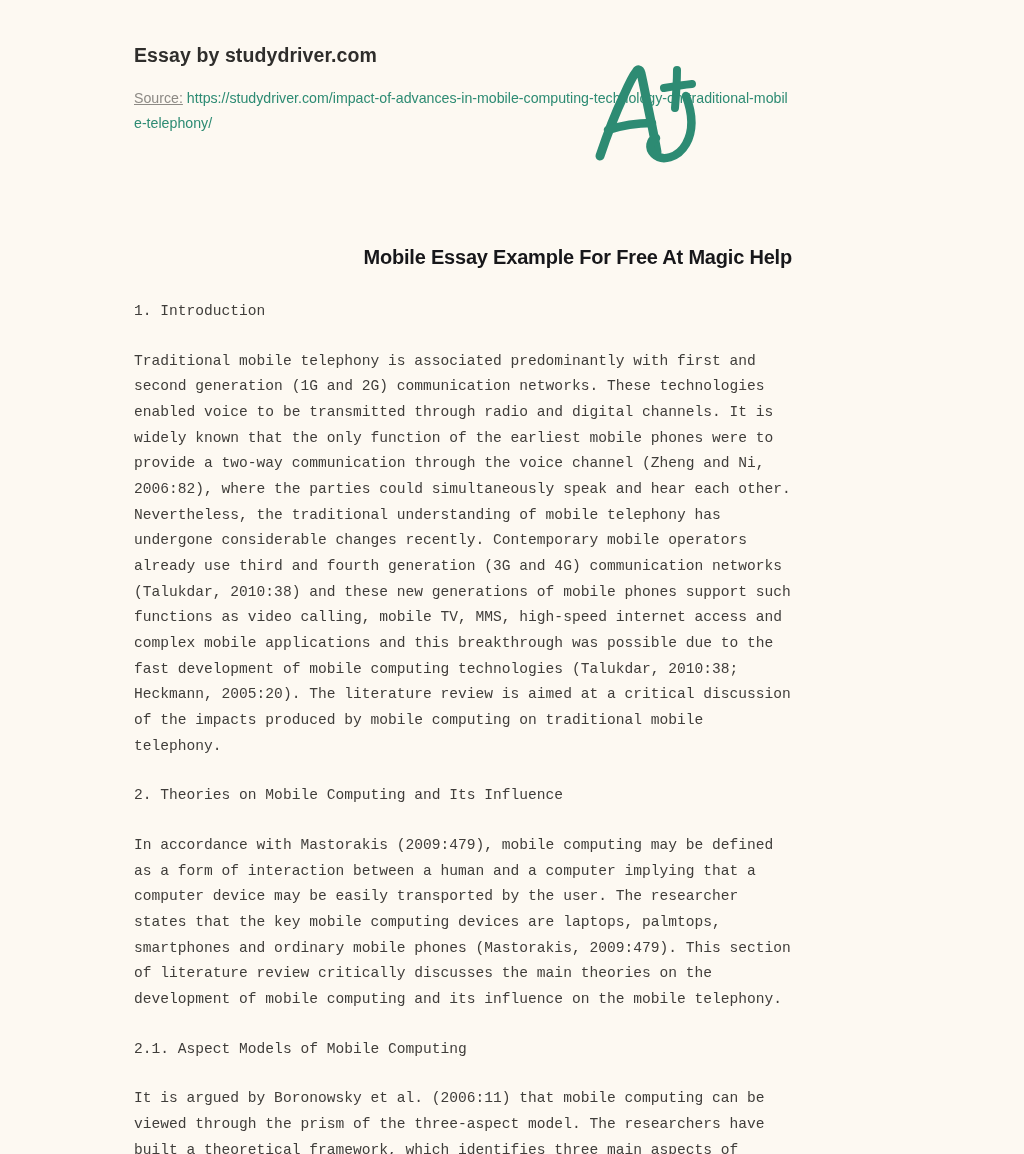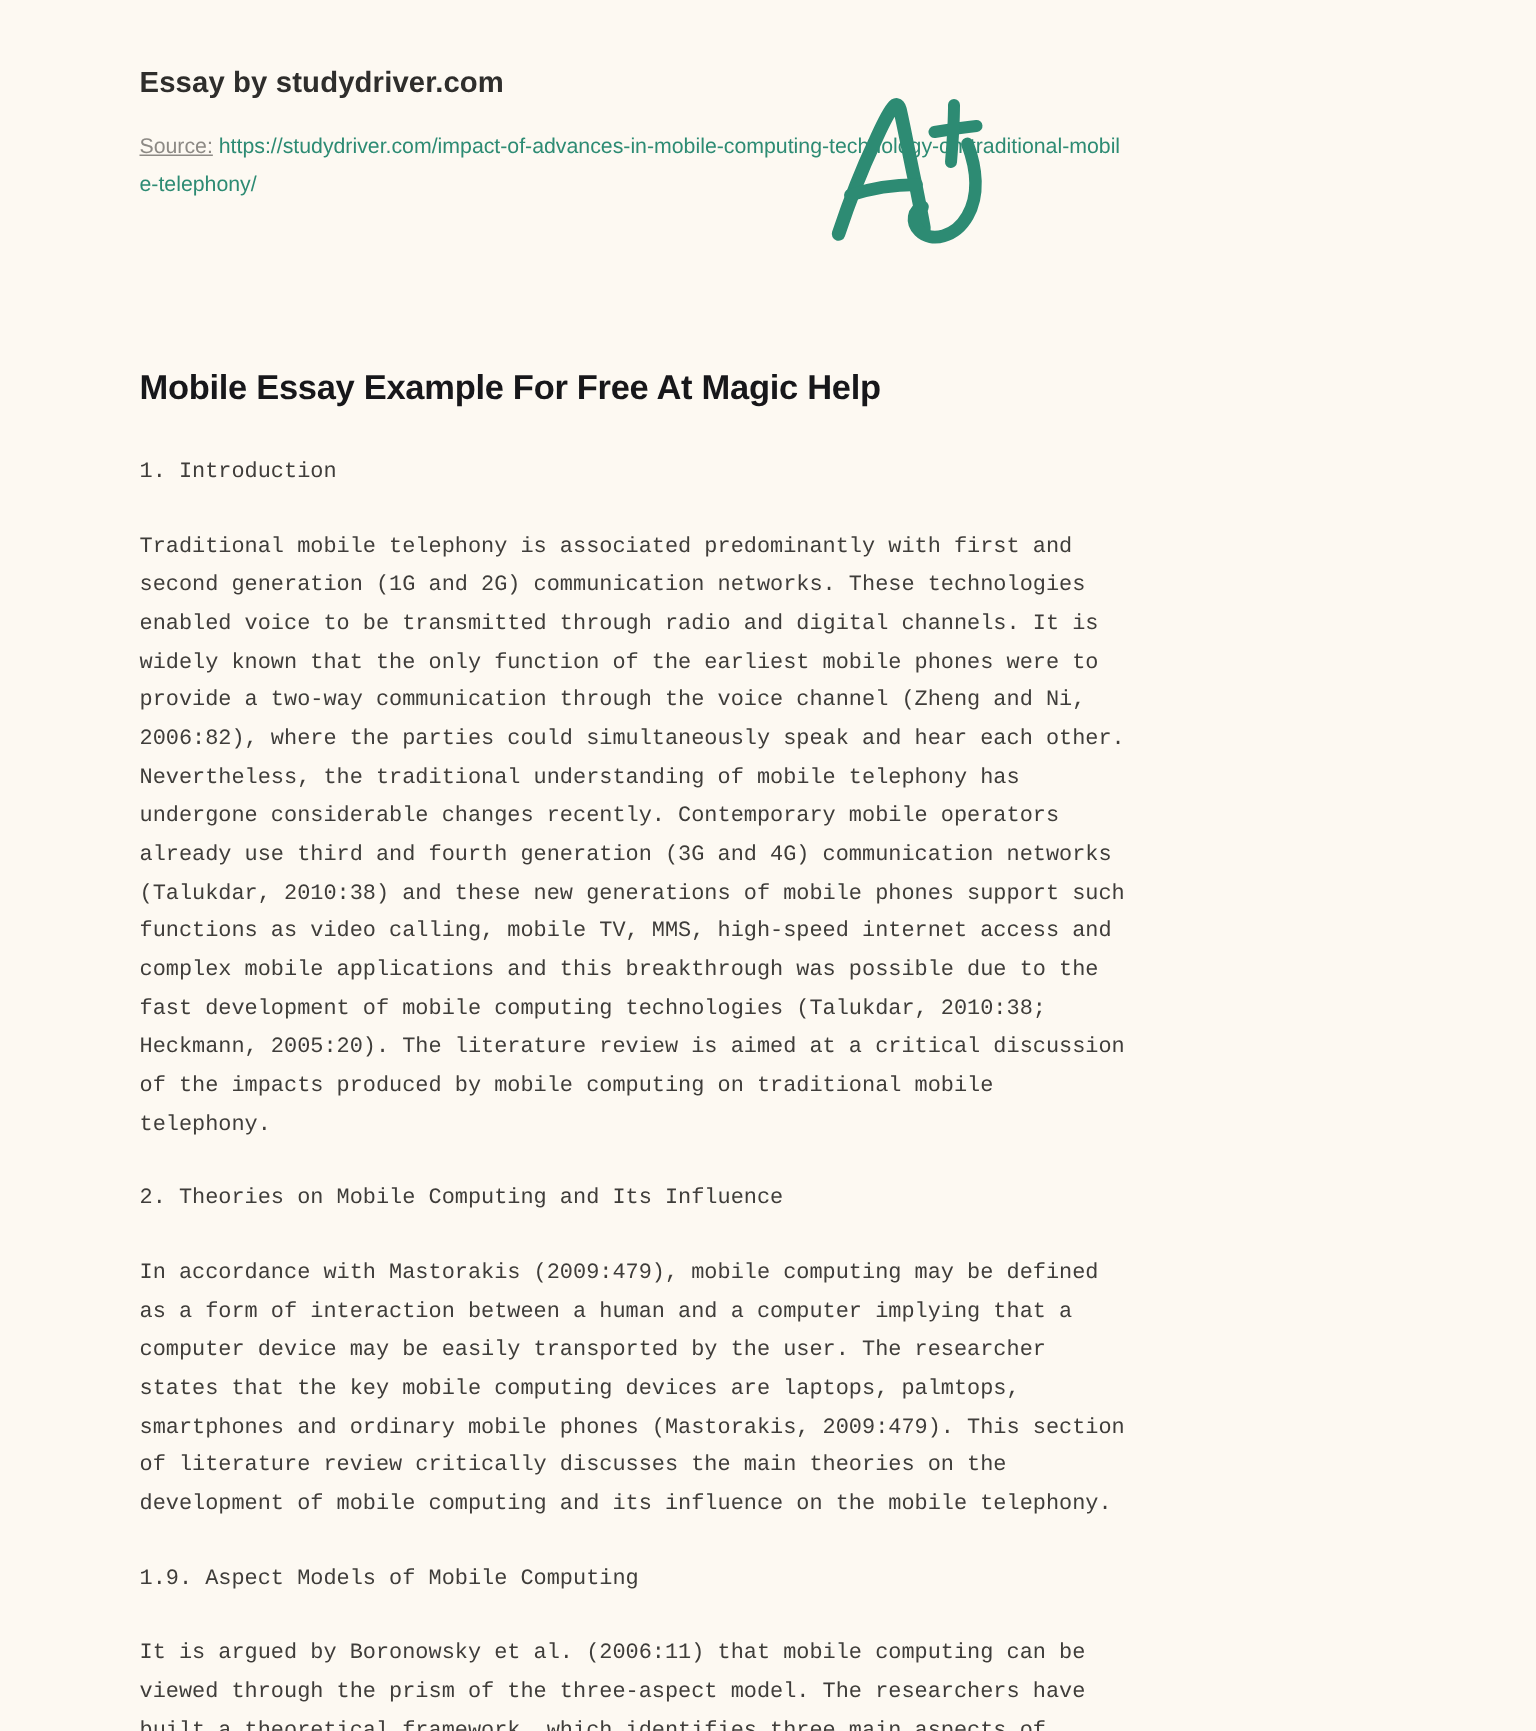--- a/index.html
+++ b/index.html
@@ -15,20 +15,21 @@
     overflow: hidden;
     position: relative;
   }
 
   .page {
     width: 844px;
     height: 1154px;
     position: relative;
     box-sizing: border-box;
     padding: 0 93px;
+    margin-left: 41px;
   }
 
   
   .header {
     position: relative;
     padding-top: 44px;
     min-height: 148px;
     box-sizing: border-box;
   }
 
@@ -72,25 +73,26 @@
   .logo svg {
     display: block;
     width: 100%;
     height: 100%;
   }
 
   
   .doc-title {
     margin: 0;
     padding-top: 96px;
-    font-size: 23px;
+    font-size: 20px;
     font-weight: 700;
     line-height: 1.3;
     color: #17171a;
     letter-spacing: -0.2px;
+    text-align: right;
   }
 
   
   .doc-body {
     padding-top: 29px;
     max-width: 842px;
   }
 
   .para {
     margin: 0 0 24px 0;
@@ -138,17 +140,17 @@
 
   </div>
 
   <h1 class="doc-title">Mobile Essay Example For Free At Magic Help</h1>
 
   <div class="doc-body">
     <p class="para heading">1. Introduction</p>
     <p class="para">Traditional mobile telephony is associated predominantly with first and second generation (1G and 2G) communication networks. These technologies enabled voice to be transmitted through radio and digital channels. It is widely known that the only function of the earliest mobile phones were to provide a two-way communication through the voice channel (Zheng and Ni, 2006:82), where the parties could simultaneously speak and hear each other. Nevertheless, the traditional understanding of mobile telephony has undergone considerable changes recently. Contemporary mobile operators already use third and fourth generation (3G and 4G) communication networks (Talukdar, 2010:38) and these new generations of mobile phones support such functions as video calling, mobile TV, MMS, high-speed internet access and complex mobile applications and this breakthrough was possible due to the fast development of mobile computing technologies (Talukdar, 2010:38; Heckmann, 2005:20). The literature review is aimed at a critical discussion of the impacts produced by mobile computing on traditional mobile telephony.</p>
     <p class="para heading">2. Theories on Mobile Computing and Its Influence</p>
     <p class="para">In accordance with Mastorakis (2009:479), mobile computing may be defined as a form of interaction between a human and a computer implying that a computer device may be easily transported by the user. The researcher states that the key mobile computing devices are laptops, palmtops, smartphones and ordinary mobile phones (Mastorakis, 2009:479). This section of literature review critically discusses the main theories on the development of mobile computing and its influence on the mobile telephony.</p>
-    <p class="para heading">1.9. Aspect Models of Mobile Computing</p>
+    <p class="para heading">2.1. Aspect Models of Mobile Computing</p>
     <p class="para">It is argued by Boronowsky et al. (2006:11) that mobile computing can be viewed through the prism of the three-aspect model. The researchers have built a theoretical framework, which identifies three main aspects of mobile computing, namely mobile communication, mobile software and mobile hardware. The first aspect, mobile communication, means that mobile computing is impossible without particular data protocols, properties of communication, data format and the data transfer technologies (Boronowsky et al., 2006:11). The second aspect, mobile software, implies that special mobile applications are necessary for mobile computing. Finally, the mobile hardware aspect emphasises that the mobile computing development requires innovation in mobile devices and components (Boronowsky et al., 2006:11). It may be critically remarked that the three-aspect model provides a theoretical grounding to the impact of mobile computing technologies on traditional mobile telephony: correspondingly, the influence is also three-aspect. Firstly, technological progress in mobile computing has led to the development of mobile communication and more specifically data protocols, methods of data transfer and types of communication networks have changed (G</p>
   </div>
 
 </div>
 
 </body></html>

